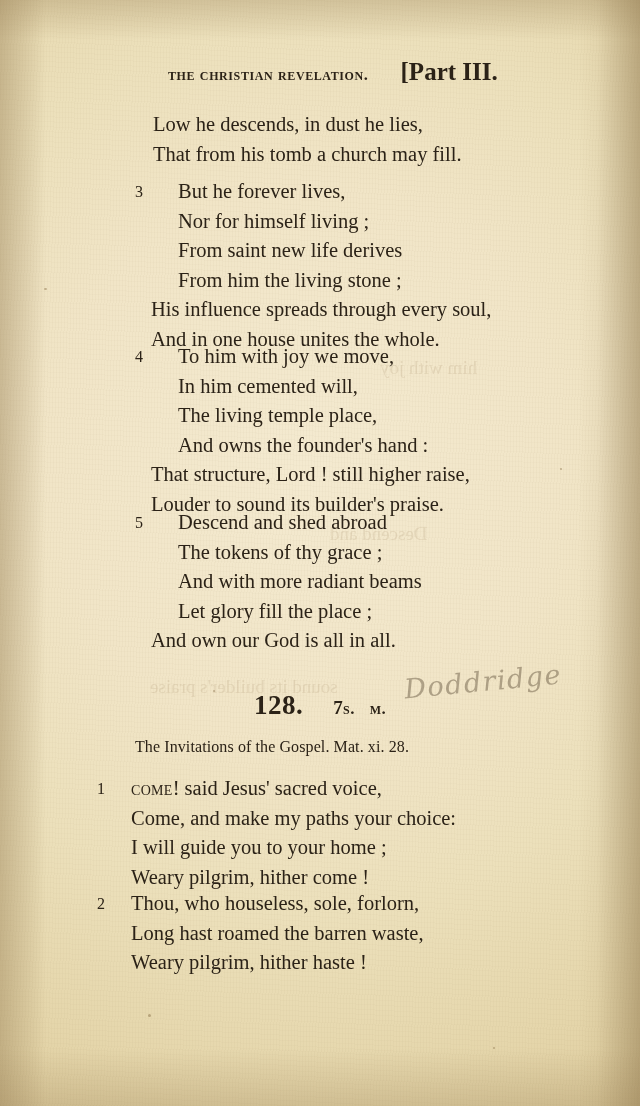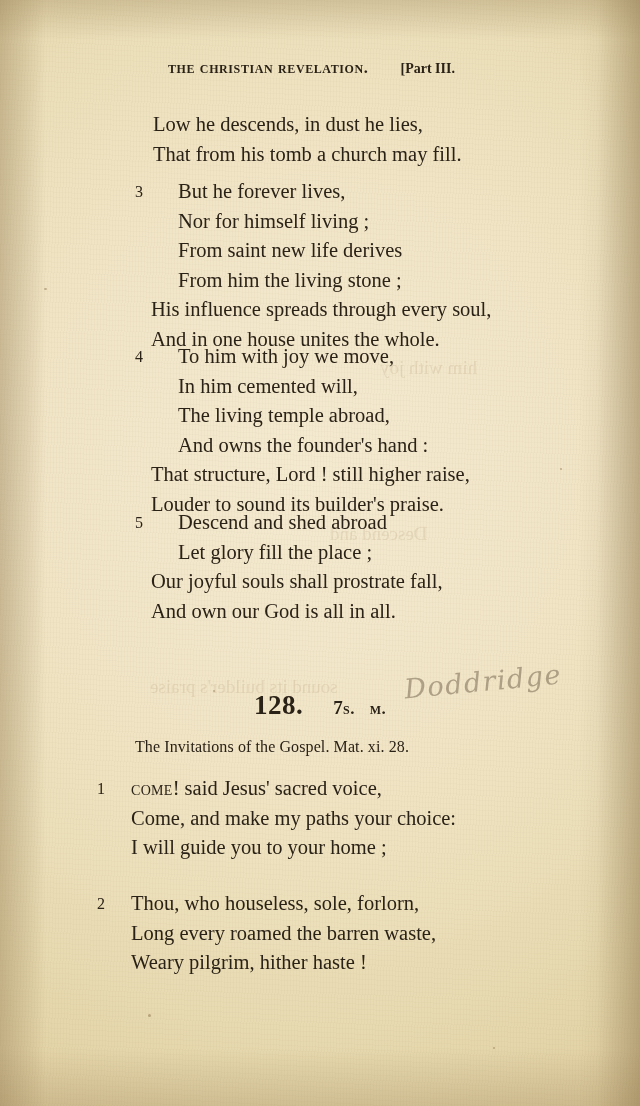--- a/index.html
+++ b/index.html
@@ -86,21 +86,21 @@
   }
   .runhead-title {
     font-size: 16.5px;
     font-variant: small-caps;
     text-transform: lowercase;
     letter-spacing: .6px;
     font-weight: 700;
     white-space: nowrap;
   }
   .runhead-part {
-    font-size: 14px;
+    font-size: 25px;
     font-weight: 700;
     margin-left: 32px;
     white-space: nowrap;
   }
 
   
   .stanza {
     position: absolute;
     left: 1px;
     width: 640px;
@@ -245,43 +245,46 @@
 
     <div class="stanza h127" style="top:342px;">
       <div class="vline">
         <span class="vnum">4</span>
         <span class="vtext">To him with joy we move,</span>
       </div>
       <div class="vline">
         <span class="vtext">In him cemented will,</span>
       </div>
       <div class="vline">
-        <span class="vtext">The living temple abroad,</span>
+        <span class="vtext">The living temple place,</span>
       </div>
       <div class="vline">
         <span class="vtext">And owns the founder's hand :</span>
       </div>
       <div class="vline outdent">
         <span class="vtext">That structure, Lord ! still higher raise,</span>
       </div>
       <div class="vline outdent">
         <span class="vtext">Louder to sound its builder's praise.</span>
       </div>
     </div>
 
     <div class="stanza h127" style="top:508px;">
       <div class="vline">
         <span class="vnum">5</span>
         <span class="vtext">Descend and shed abroad</span>
       </div>
       <div class="vline">
+        <span class="vtext">The tokens of thy grace ;</span>
+      </div>
+      <div class="vline">
+        <span class="vtext">And with more radiant beams</span>
+      </div>
+      <div class="vline">
         <span class="vtext">Let glory fill the place ;</span>
-      </div>
-      <div class="vline outdent">
-        <span class="vtext">Our joyful souls shall prostrate fall,</span>
       </div>
       <div class="vline outdent">
         <span class="vtext">And own our God is all in all.</span>
       </div>
     </div>
 
     <div class="handwriting">Doddridge</div>
 
     <div class="hymn-head">
       <span class="hymn-no">128.</span>
@@ -296,29 +299,32 @@
       <div class="vline">
         <span class="vnum">1</span>
         <span class="vtext"><span class="smallcaps">Come</span><span>! said Jesus' sacred voice,</span></span>
       </div>
       <div class="vline">
         <span class="vtext">Come, and make my paths your choice:</span>
       </div>
       <div class="vline">
         <span class="vtext">I will guide you to your home ;</span>
       </div>
+      <div class="vline">
+        <span class="vtext">Weary pilgrim, hither come !</span>
+      </div>
     </div>
 
     <div class="stanza h128" style="top:889px;">
       <div class="vline">
         <span class="vnum">2</span>
         <span class="vtext">Thou, who houseless, sole, forlorn,</span>
       </div>
       <div class="vline">
-        <span class="vtext">Long every roamed the barren waste,</span>
+        <span class="vtext">Long hast roamed the barren waste,</span>
       </div>
       <div class="vline">
         <span class="vtext">Weary pilgrim, hither haste !</span>
       </div>
     </div>
 
   </div>
 
   <div class="speck" style="left:148px; top:1014px; width:3px; height:3px;"></div>
   <div class="speck" style="left:493px; top:1047px; width:2px; height:2px;"></div>

